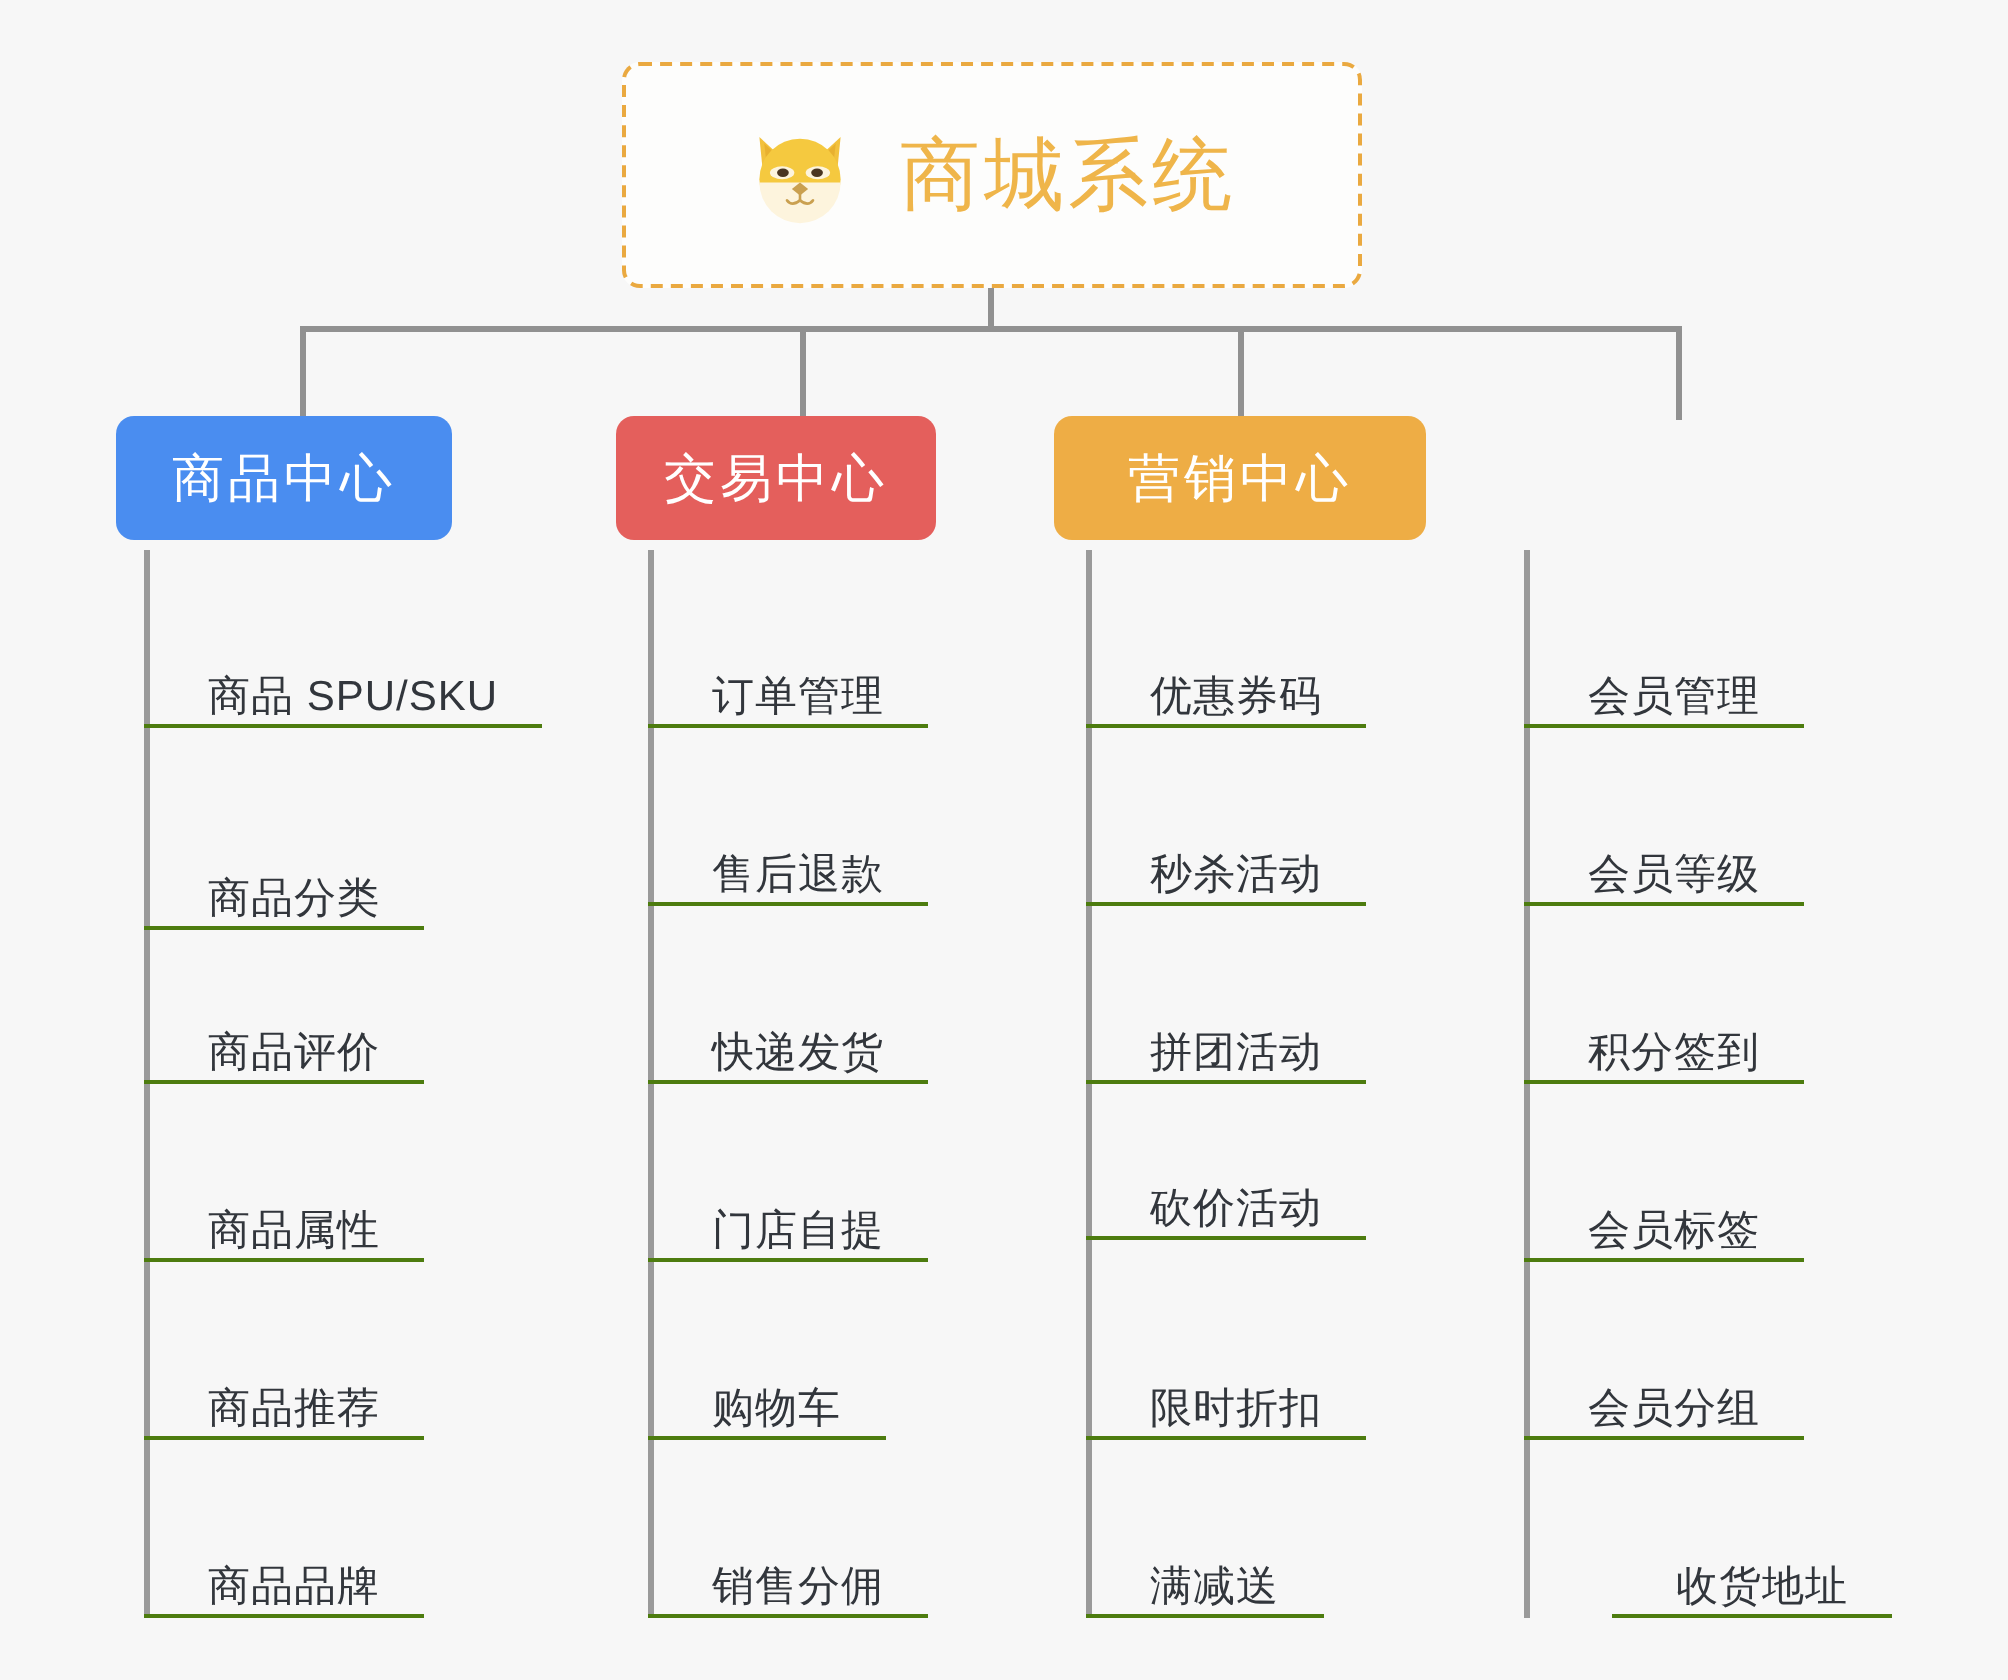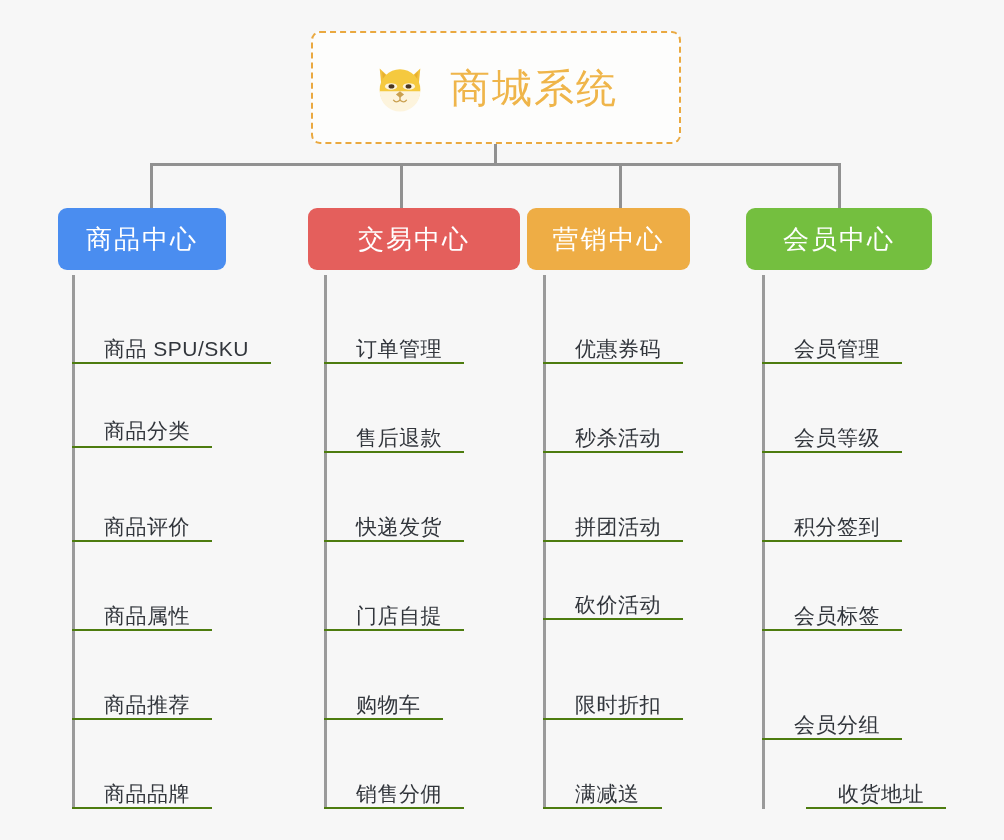--- a/index.html
+++ b/index.html
@@ -133,36 +133,33 @@
   <div class="conn conn-v" style="left:494px; top:144px; height:22px;"></div>
   <div class="conn conn-h" style="left:150px; top:163px; width:691px;"></div>
   <div class="conn conn-v" style="left:150px; top:163px; height:47px;"></div>
   <div class="conn conn-v" style="left:400px; top:163px; height:47px;"></div>
   <div class="conn conn-v" style="left:619px; top:163px; height:47px;"></div>
   <div class="conn conn-v" style="left:838px; top:163px; height:47px;"></div>
 
   <div class="cat-head" style="left: 58px; top: 208px; width: 168px; background: rgb(74, 141, 240);">
     <span>商品中心</span>
   </div>
-  <div class="cat-head" style="left: 308px; top: 208px; width: 212px; background: rgb(228, 95, 92);">
+  <div class="cat-head" style="left: 308px; top: 208px; width: 160px; background: rgb(228, 95, 92);">
     <span>交易中心</span>
   </div>
-  <div class="cat-head" style="left: 527px; top: 208px; width: 163px; background: rgb(238, 173, 69);">
+  <div class="cat-head" style="left: 527px; top: 208px; width: 186px; background: rgb(238, 173, 69);">
     <span>营销中心</span>
-  </div>
-  <div class="cat-head" style="left: 746px; top: 208px; width: 186px; background: rgb(116, 191, 63);">
-    <span>会员中心</span>
   </div>
 
   <div class="leaf-col" style="left:72px;">
       <div class="leaf-spine" style="height: 534px;"></div>
       <div class="leaf-item" style="top: 0px;">
         <span class="leaf-label">商品 SPU/SKU</span>
       </div>
-      <div class="leaf-item" style="top: 84px; font-family: Liberation Mono, monospace;">
+      <div class="leaf-item" style="top: 101px;">
         <span class="leaf-label">商品分类</span>
       </div>
       <div class="leaf-item" style="top: 178px;">
         <span class="leaf-label">商品评价</span>
       </div>
       <div class="leaf-item" style="top: 267px;">
         <span class="leaf-label">商品属性</span>
       </div>
       <div class="leaf-item" style="top: 356px;">
         <span class="leaf-label">商品推荐</span>
@@ -220,21 +217,21 @@
       </div>
       <div class="leaf-item" style="top: 89px;">
         <span class="leaf-label">会员等级</span>
       </div>
       <div class="leaf-item" style="top: 178px;">
         <span class="leaf-label">积分签到</span>
       </div>
       <div class="leaf-item" style="top: 267px;">
         <span class="leaf-label">会员标签</span>
       </div>
-      <div class="leaf-item" style="top: 356px; margin-top: 20px;">
+      <div class="leaf-item" style="top: 356px;">
         <span class="leaf-label">会员分组</span>
       </div>
       <div class="leaf-item" style="top: 445px; margin-left: 44px;">
         <span class="leaf-label">收货地址</span>
       </div>
     </div>
 
 </div>
 
 </body></html>

